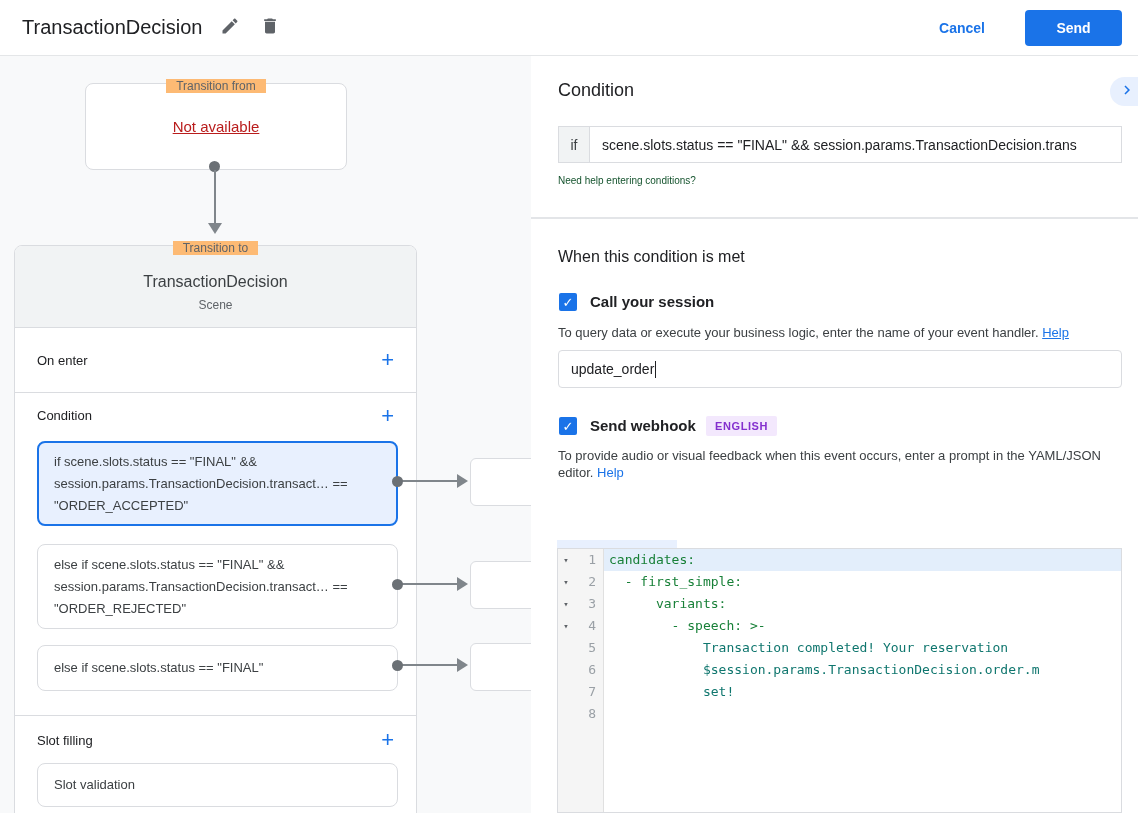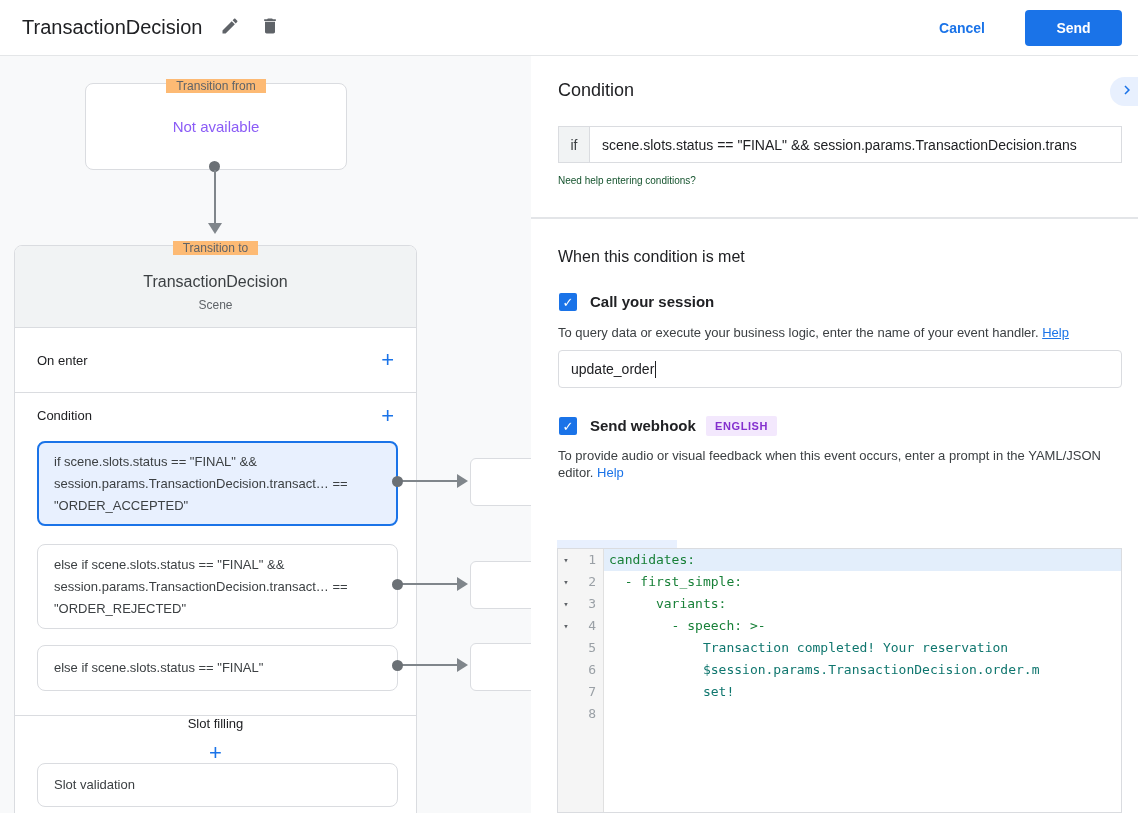--- a/index.html
+++ b/index.html
@@ -18,21 +18,21 @@
               border-radius:4px; width:97px; height:36px; margin-right:16px; cursor:pointer; }
 
   
   .canvas { position:absolute; left:0; top:56px; width:1138px; height:757px; background:#f8f9fa; }
 
   .fieldset { position:absolute; border:1px solid #dadce0; border-radius:8px; background:#fff; }
   .legend { position:absolute; top:-8px; left:0; right:0; text-align:center; }
   .legend span { display:inline-block; background:#fdba74; padding:0 10px; font-size:12px; color:#5f6368; }
 
   .tf-box { left:85px; top:27px; width:262px; height:87px; }
-  .tf-content { display:flex; align-items:center; justify-content:center; height:100%; font-size:15px; color:#8b5cf6; }
+  .tf-content { display:flex; align-items:center; justify-content:center; height:100%; font-size:15px; color:#b91c1c;text-decoration:underline; }
 
   .v-dot { position:absolute; left:209px; top:105px; width:11px; height:11px; border-radius:50%; background:#6b7075; }
   .v-line { position:absolute; left:213.5px; top:114px; width:2px; height:54px; background:#80868b; }
   .v-arrowhead { position:absolute; left:208px; top:167px; width:0; height:0;
                  border-left:7px solid transparent; border-right:7px solid transparent; border-top:11px solid #80868b; }
 
   .tt-box { left:14px; top:189px; width:403px; height:700px; }
   .tt-header { background:#f1f3f4; border-bottom:1px solid #dadce0; border-radius:7px 7px 0 0; height:82px; text-align:center; }
   .tt-title { font-size:16px; color:#3c4043; padding-top:27px; }
   .tt-subtitle { font-size:12px; color:#5f6368; padding-top:7px; }
@@ -43,21 +43,21 @@
 
   .row-onenter { height:65px; border-bottom:1px solid #dadce0; }
   .row-condition-head { height:45px; }
   .cond-item { position:absolute; left:22px; width:361px; background:#fff; border:1px solid #dadce0;
                border-radius:8px; padding:9px 16px; font-size:13px; line-height:22px; color:#3c4043; cursor:pointer; }
   .cond-item.selected { background:#e8f0fe; border:2px solid #1a73e8; padding:8px 15px; }
   .cond-1 { top:195px; height:85px; }
   .cond-2 { top:298px; height:85px; }
   .cond-3 { top:399px; height:46px; display:flex; align-items:center; }
   .slot-divider { position:absolute; left:0; top:469px; width:100%; height:1px; background:#dadce0; }
-  .row-slotfill { position:absolute; left:0; top:470px; width:100%; height:48px;flex-direction:column; }
+  .row-slotfill { position:absolute; left:0; top:470px; width:100%; height:48px; }
   .slot-item { top:517px; height:44px; display:flex; align-items:center; }
 
   
   .c-dot { position:absolute; width:11px; height:11px; border-radius:50%; background:#6b7075; z-index:5; }
   .h-line { position:absolute; height:2px; background:#80868b; z-index:4; }
   .h-arrowhead { position:absolute; width:0; height:0; border-top:7px solid transparent;
                  border-bottom:7px solid transparent; border-left:11px solid #80868b; z-index:4; }
   .target-box { position:absolute; left:470px; width:80px; height:48px; background:#fff;
                 border:1px solid #dadce0; border-radius:6px; z-index:3; }
 

